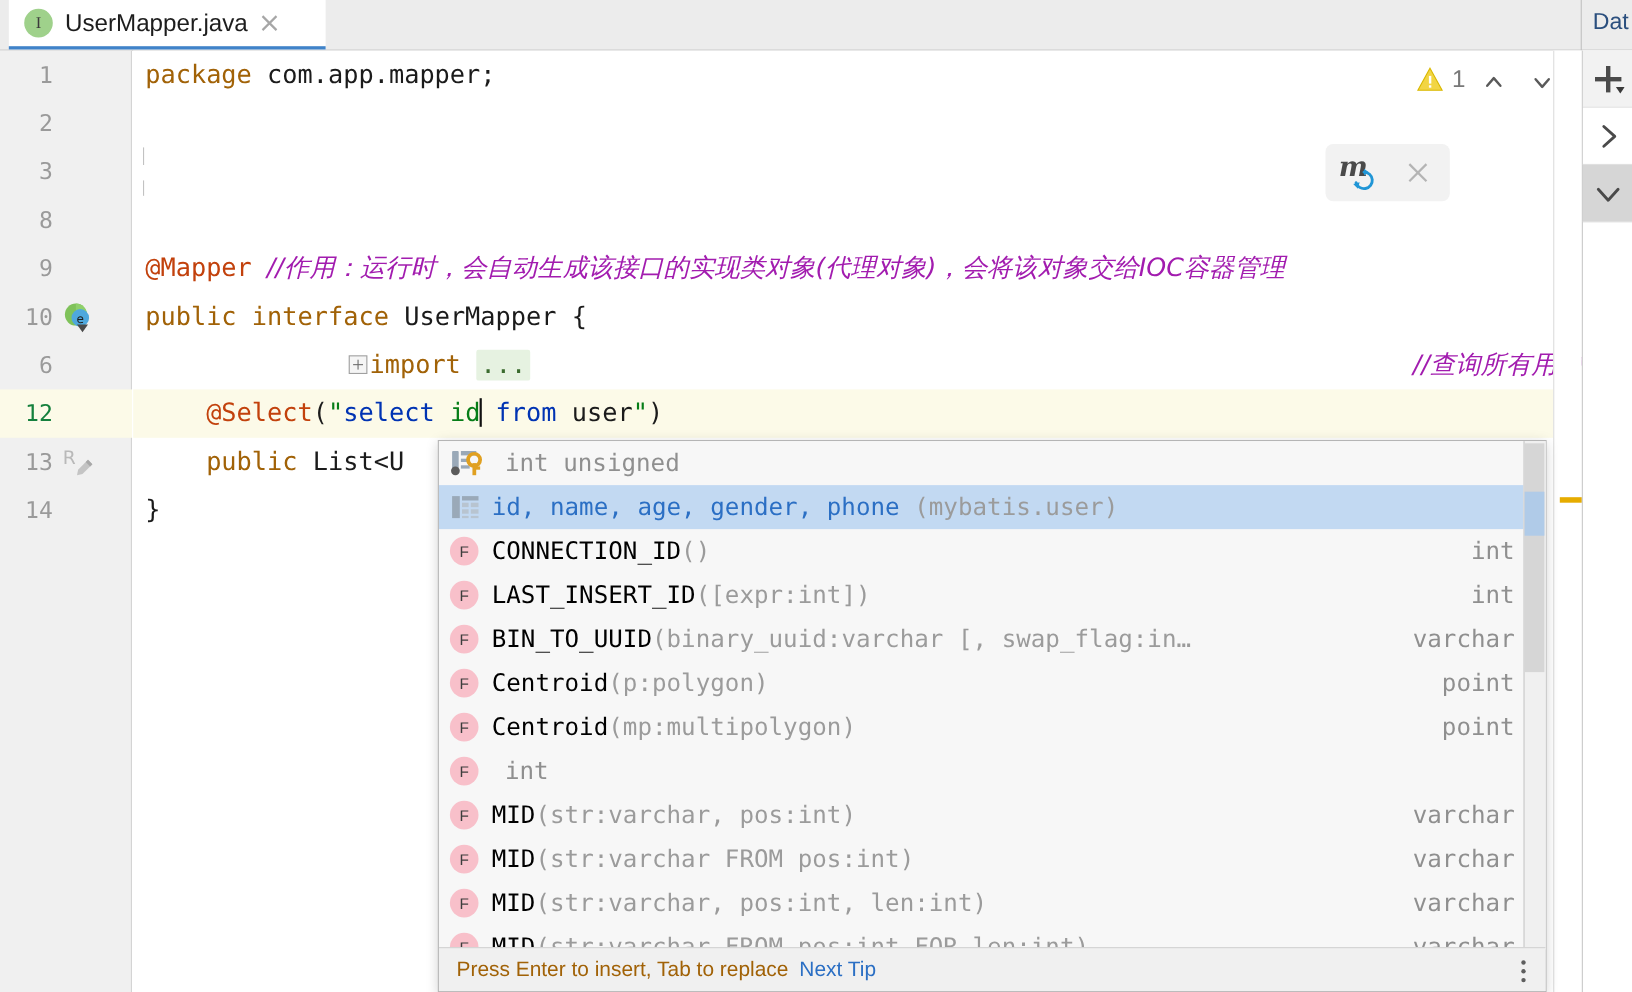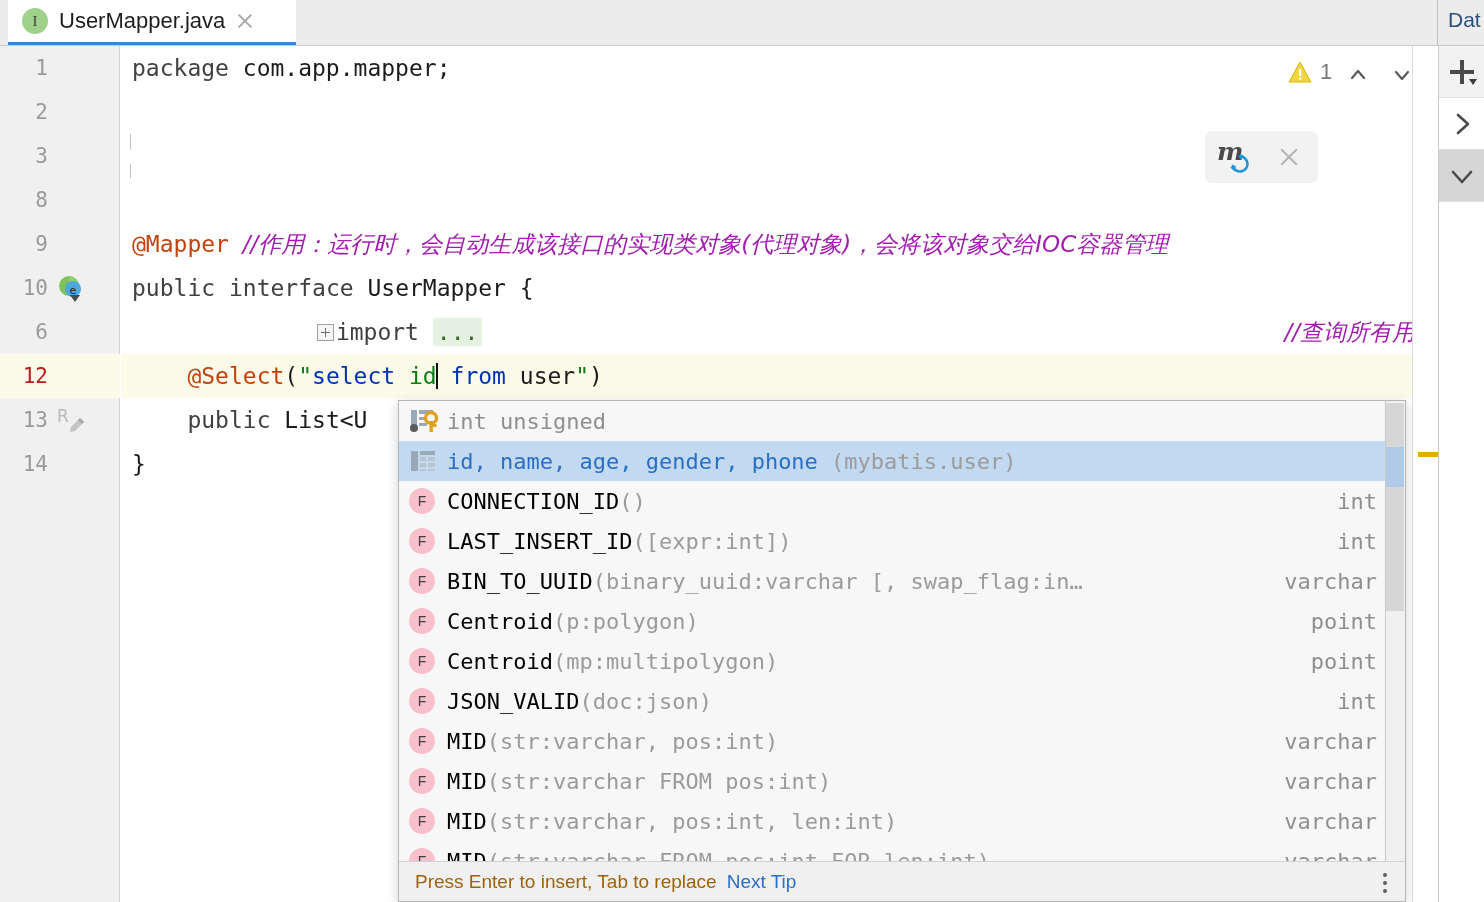--- a/index.html
+++ b/index.html
@@ -75,21 +75,21 @@
   }
   .gutter-row {
     position: absolute; left: 0; width: 120px; height: 44px;
   }
   .lineno {
     position: absolute; right: 72px; top: 10px;
     font-family: "DejaVu Sans Mono", monospace;
     font-size: 21px; color: #9a9a9a;
     text-align: right; width: 44px;
   }
-  .lineno.cur { color: #b91c1c; }
+  .lineno.cur { color: #15803d; }
   .gutter-row.hl { background: #fcfae8; }
 
   
   .marker-impl {
     position: absolute; left: 56px; top: 8px;
     width: 30px; height: 30px;
   }
   
   .marker-r {
     position: absolute; left: 56px; top: 7px;
@@ -108,21 +108,21 @@
     height: 44px; width: 1363px;
     font-family: "DejaVu Sans Mono", monospace;
     font-size: 23px;
     line-height: 44px;
     white-space: pre;
     color: #1b1b1b;
   }
   .code-line.hl { background: #fcfae8; width: 1305px; }
   .code-inner { padding-left: 11px; display: inline-block; }
 
-  .kw     { color: #404040; }
+  .kw     { color: #a16207; }
   .plain  { color: #1b1b1b; }
   .anno   { color: #c2410c; }
   .strq   { color: #067d17; }
   .sqlkw  { color: #0033b3; }
   .sqlid  { color: #067d17; }
   .cmt-cn { color: #a21caf; font-style: italic; font-family: "DejaVu Sans", sans-serif; }
   .fold-plus {
     display: inline-block; width: 17px; height: 17px;
     border: 1px solid #a0a0a0; background: #f5f5f5;
     position: relative; vertical-align: middle;
@@ -256,20 +256,21 @@
   .cmp-row.sel { background: #c2d9f2; }
   .cmp-icon {
     width: 30px; height: 30px; flex: 0 0 auto;
     margin-right: 8px;
     position: relative;
   }
   .cmp-label { flex: 1 1 auto; overflow: hidden; }
   .cmp-type {
     flex: 0 0 auto; color: #8f8f8f;
     padding-right: 8px;
+    margin-left: 12px;
   }
   .t-name   { color: #000000; }
   .t-dim    { color: #9b9b9b; }
   .t-blue   { color: #2b6fc4; }
 
   
   .ic-fn {
     width: 26px; height: 26px; border-radius: 50%;
     background: #f8c0ca; margin-top: 2px;
     display: flex; align-items: center; justify-content: center;
@@ -550,21 +551,20 @@
             <span class="ic-fn">F</span>
           </span>
         <span class="cmp-label"><span class="t-name">Centroid</span><span class="t-dim">(mp:multipolygon)</span></span>
         <span class="cmp-type">point</span>
       </div>
 
       <div class="cmp-row">
         <span class="cmp-icon">
             <span class="ic-fn">F</span>
           </span>
-        <span class="cmp-label"><span class="t-name">JSON_VALID</span><span class="t-dim">(doc:json)</span></span>
         <span class="cmp-type">int</span>
       </div>
 
       <div class="cmp-row">
         <span class="cmp-icon">
             <span class="ic-fn">F</span>
           </span>
         <span class="cmp-label"><span class="t-name">MID</span><span class="t-dim">(str:varchar, pos:int)</span></span>
         <span class="cmp-type">varchar</span>
       </div>

